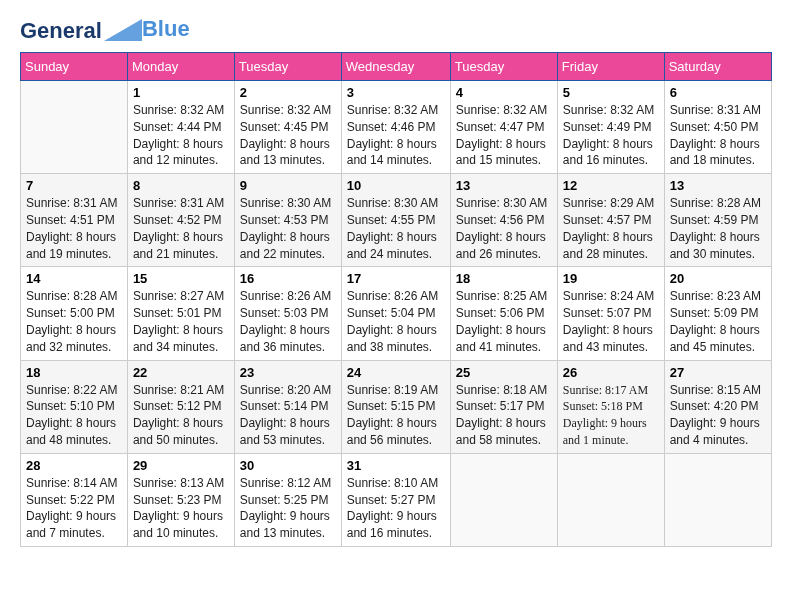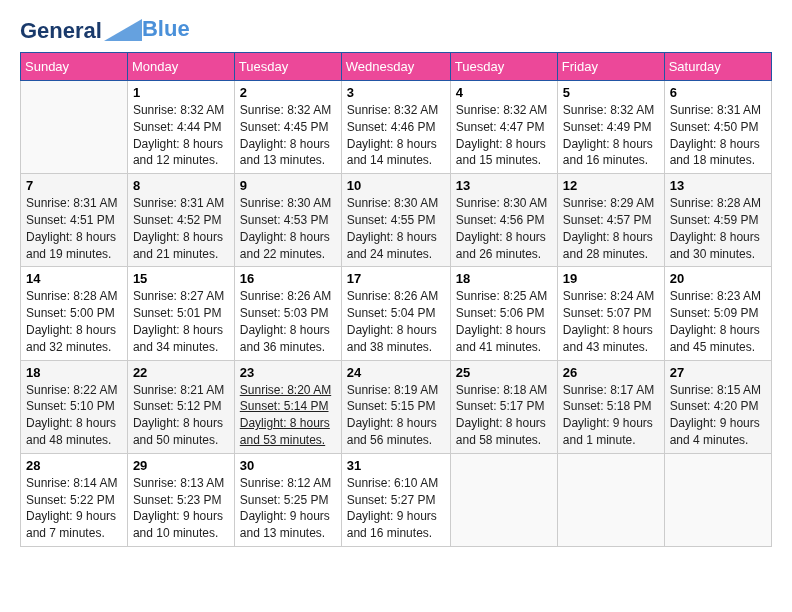--- a/index.html
+++ b/index.html
@@ -279,42 +279,42 @@
         </td>
         <td>
           <span class="cell-date">22</span>
           <div class="cell-info" style="white-space: pre-line;">Sunrise: 8:21 AM
 Sunset: 5:12 PM
 Daylight: 8 hours
 and 50 minutes.</div>
         </td>
         <td>
           <span class="cell-date">23</span>
-          <div class="cell-info" style="white-space: pre-line; text-decoration: underline;">Sunrise: 8:20 AM
+          <div class="cell-info" style="white-space: pre-line;">Sunrise: 8:20 AM
 Sunset: 5:14 PM
 Daylight: 8 hours
 and 53 minutes.</div>
         </td>
         <td>
           <span class="cell-date">24</span>
           <div class="cell-info" style="white-space: pre-line;">Sunrise: 8:19 AM
 Sunset: 5:15 PM
 Daylight: 8 hours
 and 56 minutes.</div>
         </td>
         <td>
           <span class="cell-date">25</span>
           <div class="cell-info" style="white-space: pre-line;">Sunrise: 8:18 AM
 Sunset: 5:17 PM
 Daylight: 8 hours
 and 58 minutes.</div>
         </td>
         <td>
           <span class="cell-date">26</span>
-          <div class="cell-info" style="white-space: pre-line;">Sunrise: 8:17 AM
+          <div class="cell-info" style="white-space: pre-line; font-family: Liberation Serif, serif;">Sunrise: 8:17 AM
 Sunset: 5:18 PM
 Daylight: 9 hours
 and 1 minute.</div>
         </td>
         <td>
           <span class="cell-date">27</span>
           <div class="cell-info" style="white-space: pre-line;">Sunrise: 8:15 AM
 Sunset: 4:20 PM
 Daylight: 9 hours
 and 4 minutes.</div>
@@ -337,21 +337,21 @@
         </td>
         <td>
           <span class="cell-date">30</span>
           <div class="cell-info" style="white-space: pre-line;">Sunrise: 8:12 AM
 Sunset: 5:25 PM
 Daylight: 9 hours
 and 13 minutes.</div>
         </td>
         <td>
           <span class="cell-date">31</span>
-          <div class="cell-info" style="white-space: pre-line;">Sunrise: 6:10 AM
+          <div class="cell-info" style="white-space: pre-line;">Sunrise: 8:10 AM
 Sunset: 5:27 PM
 Daylight: 9 hours
 and 16 minutes.</div>
         </td>
         <td class="empty-cell"></td>
         <td class="empty-cell"></td>
         <td class="empty-cell"></td>
       </tr>
     </tbody>
 </table>

